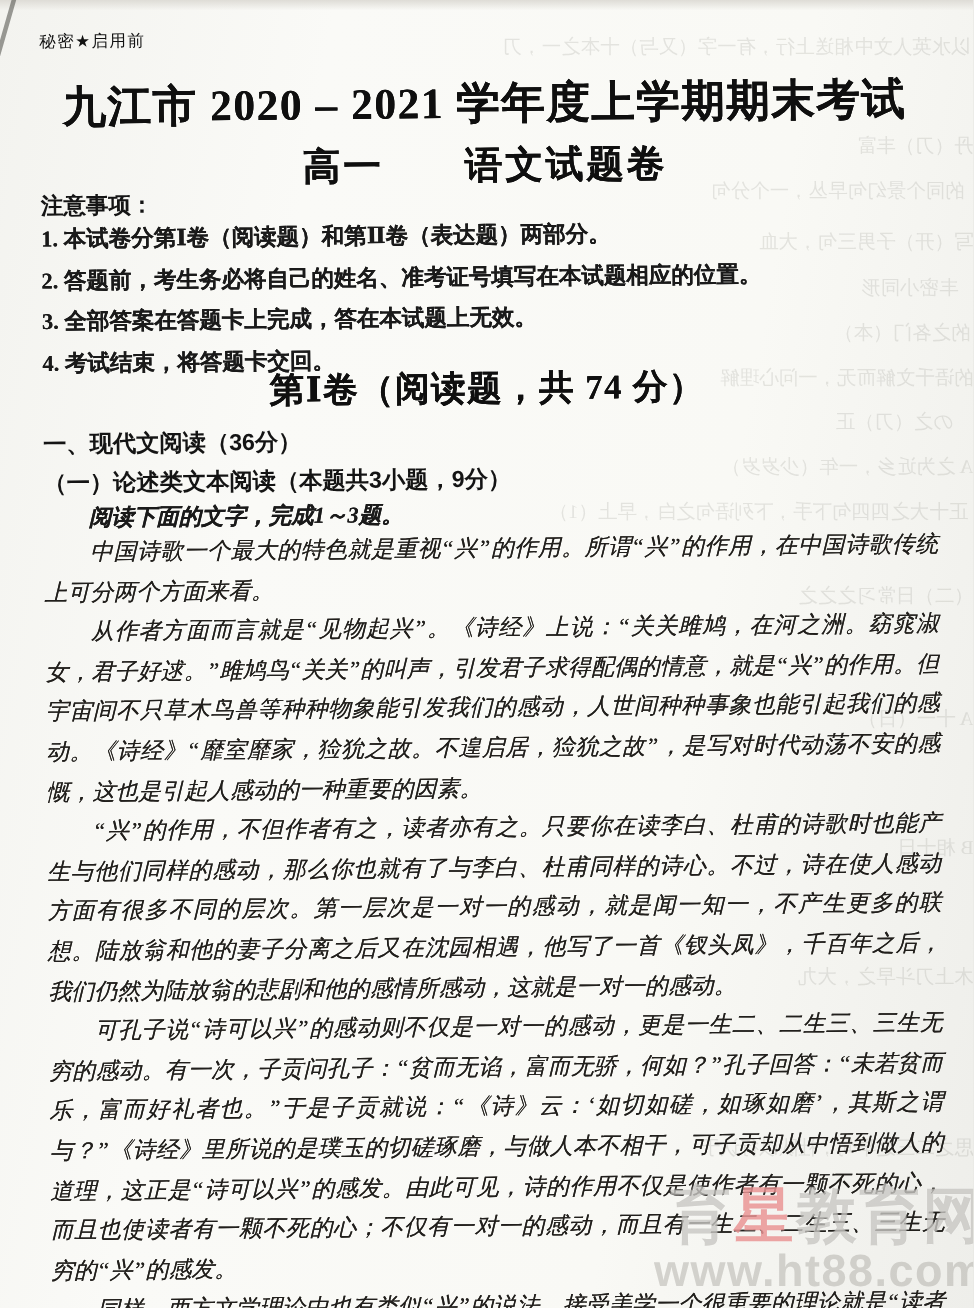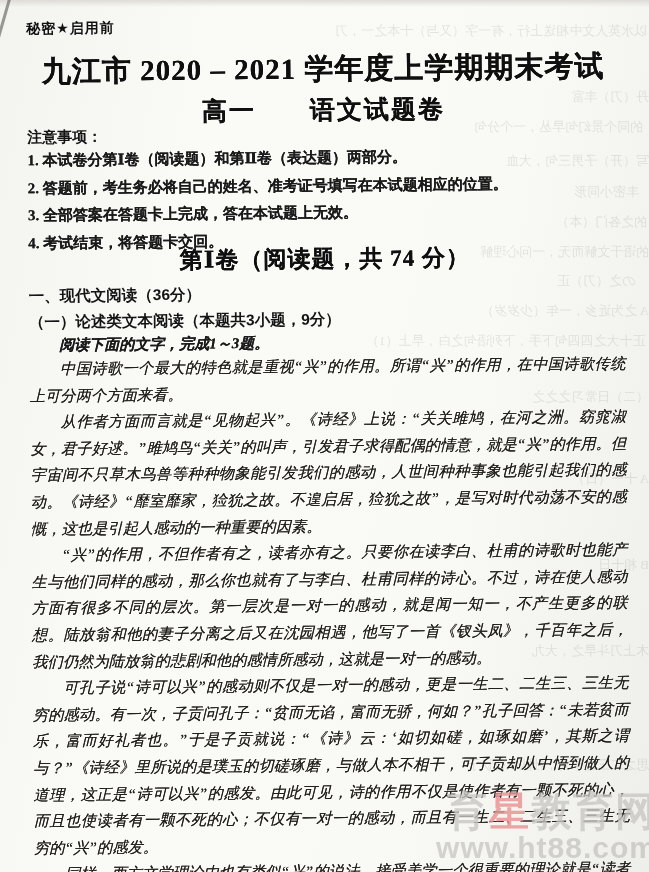--- a/index.html
+++ b/index.html
@@ -15,21 +15,21 @@
   }
   .top-shade{position:absolute;top:0;left:0;width:100%;height:7px;
     background:linear-gradient(#dedcd6,rgba(222,220,214,0));pointer-events:none;}
   .corner-streak{position:absolute;top:-6px;left:2px;width:3px;height:52px;
     background:#4a4a46;transform:rotate(16deg);opacity:.55;border-radius:2px;}
   .tilt{position:absolute;top:0;left:0;width:649px;height:872px;
     transform:rotate(-0.55deg);transform-origin:60px 220px;}
   .classification{
     position:absolute;top:20px;left:28px;
     font-family:"Liberation Sans","DejaVu Sans",sans-serif;
-    font-weight:bold;font-size:14px;letter-spacing:1px;color:#111;
+    font-weight:normal;font-size:11px;letter-spacing:1px;color:#111;
   }
   .title{
     position:absolute;top:52px;left:0;width:100%;text-align:center;
     font-size:29px;font-weight:bold;color:#0f0f0f;letter-spacing:1px;margin:0;
     text-shadow:0 0 .4px #000;
   }
   .subtitle{
     position:absolute;top:96px;left:0;width:100%;text-align:center;
     font-size:25px;font-weight:bold;color:#0f0f0f;letter-spacing:2px;margin:0;
     text-shadow:0 0 .4px #000;

